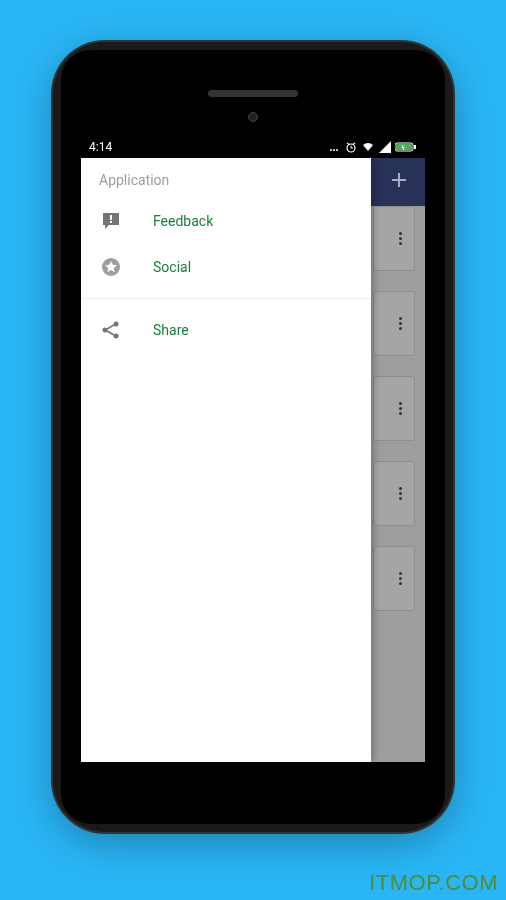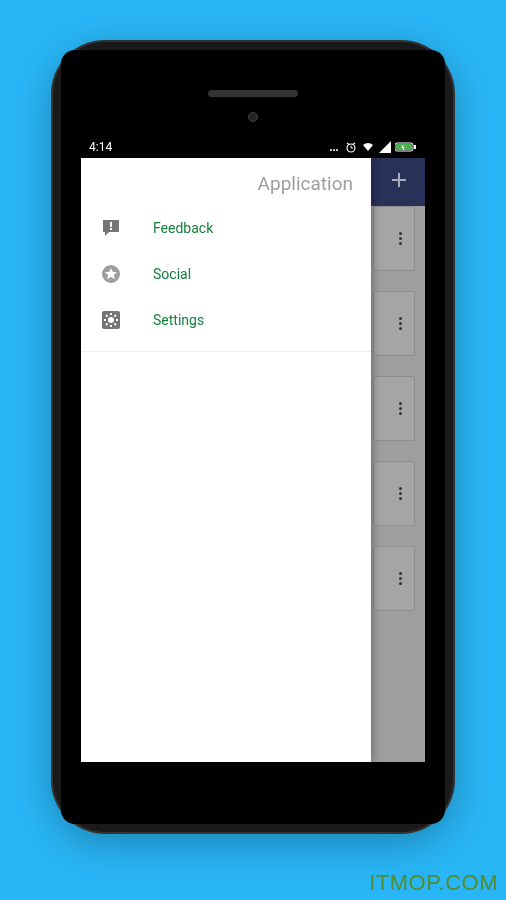--- a/index.html
+++ b/index.html
@@ -21,21 +21,21 @@
       border-radius: 52px;
       box-shadow: 0 0 0 2px #333, 0 10px 40px rgba(0,0,0,0.3);
     }
     .phone-inner {
       position: absolute;
       left: 8px;
       top: 8px;
       right: 8px;
       bottom: 8px;
       background: #000;
-      border-radius: 14px;
+      border-radius: 30px;
     }
     .speaker {
       position: absolute;
       top: 40px;
       left: 50%;
       transform: translateX(-50%);
       width: 90px;
       height: 7px;
       background: #333;
       border-radius: 4px;
@@ -119,23 +119,22 @@
       position: absolute;
       left: 0;
       top: 22px;
       bottom: 0;
       width: 290px;
       background: #fff;
       box-shadow: 2px 0 8px rgba(0,0,0,0.3);
     }
     .drawer-section-title {
       color: #9e9e9e;
-      font-size: 19px;
+      font-size: 14px;
       padding: 14px 18px 10px;
-      text-align: right;
     }
     .drawer-item {
       display: flex;
       align-items: center;
       height: 46px;
       padding: 0 18px;
     }
     .drawer-item-icon {
       width: 24px;
       height: 24px;
@@ -279,43 +278,36 @@
         <div class="drawer-item">
           <span class="drawer-item-icon">
             <svg width="20" height="20" viewBox="0 0 20 20">
                 <circle cx="10" cy="10" r="9" fill="#9e9e9e"></circle>
                 <path d="M10 4 l1.8 3.8 4.2 0.4 -3.2 2.8 1 4.2 -3.8 -2.2 -3.8 2.2 1 -4.2 -3.2 -2.8 4.2 -0.4 z" fill="#fff"></path>
               </svg>
           </span>
           <span class="drawer-item-label">Social</span>
         </div>
 
+
+        <div class="drawer-divider"></div>
+
+
         <div class="drawer-item">
           <span class="drawer-item-icon">
             <svg width="20" height="20" viewBox="0 0 20 20">
-                <rect x="1" y="1" width="18" height="18" rx="2" fill="#757575"></rect>
-                <circle cx="10" cy="10" r="3" fill="#fff"></circle>
-                <g stroke="#fff" stroke-width="2">
-                  <line x1="10" y1="3" x2="10" y2="5"></line>
-                  <line x1="10" y1="15" x2="10" y2="17"></line>
-                  <line x1="3" y1="10" x2="5" y2="10"></line>
-                  <line x1="15" y1="10" x2="17" y2="10"></line>
-                  <line x1="5" y1="5" x2="6.5" y2="6.5"></line>
-                  <line x1="13.5" y1="13.5" x2="15" y2="15"></line>
-                  <line x1="5" y1="15" x2="6.5" y2="13.5"></line>
-                  <line x1="13.5" y1="6.5" x2="15" y2="5"></line>
-                </g>
-              </svg>
-          </span>
-          <span class="drawer-item-label">Settings</span>
-        </div>
-
-        <div class="drawer-divider"></div>
-
-
+                <circle cx="15" cy="4" r="2.5" fill="#757575"></circle>
+                <circle cx="4" cy="10" r="2.5" fill="#757575"></circle>
+                <circle cx="15" cy="16" r="2.5" fill="#757575"></circle>
+                <line x1="6" y1="9" x2="13" y2="5" stroke="#757575" stroke-width="1.5"></line>
+                <line x1="6" y1="11" x2="13" y2="15" stroke="#757575" stroke-width="1.5"></line>
+              </svg>
+          </span>
+          <span class="drawer-item-label">Share</span>
+        </div>
 
       </div>
 
     </div>
   </div>
 </div>
 
 <div class="watermark">ITMOP.COM</div>
 
 </body></html>

